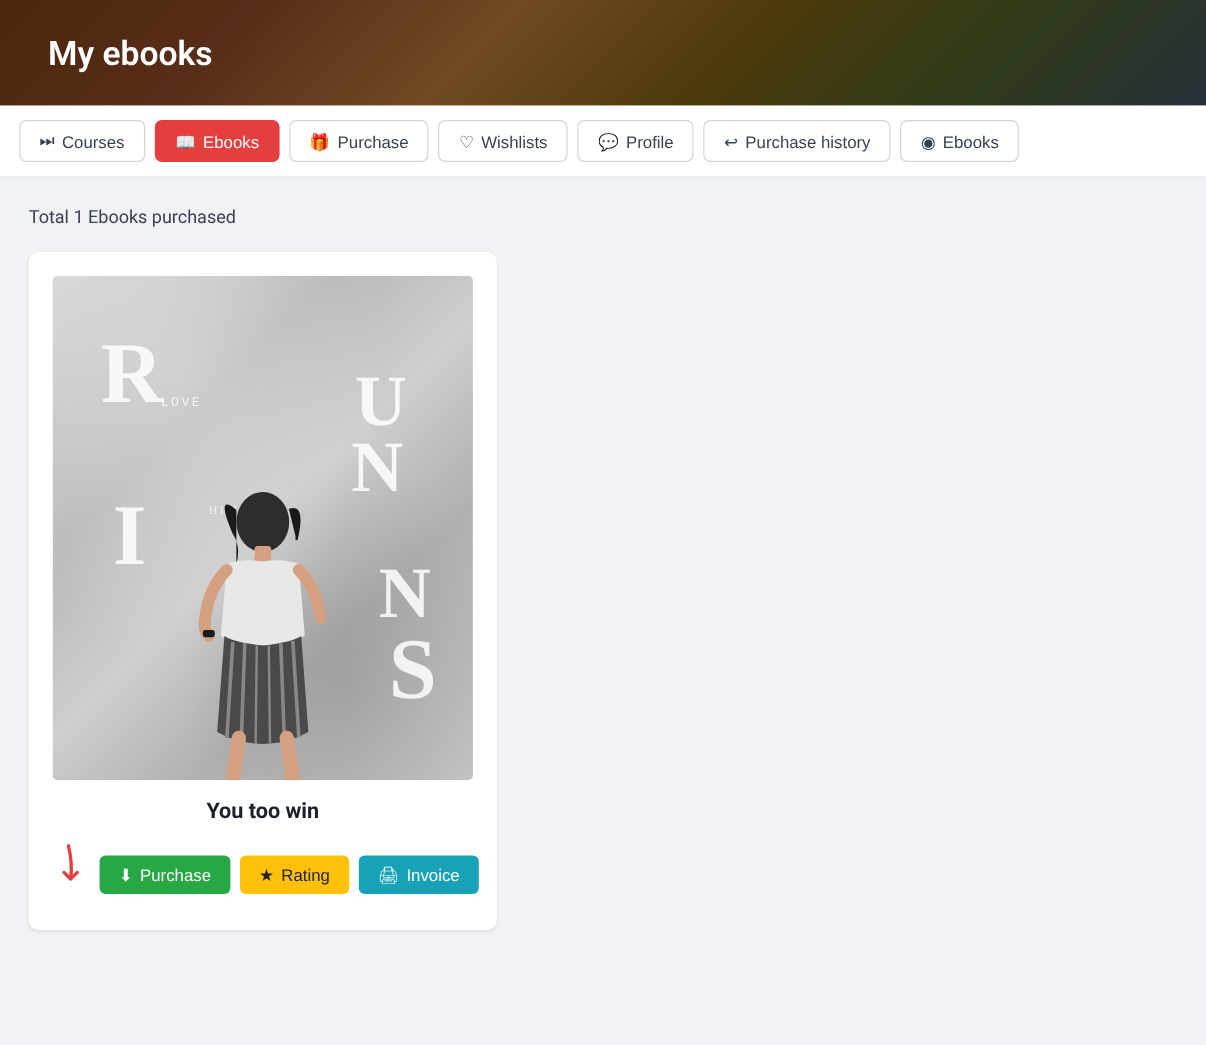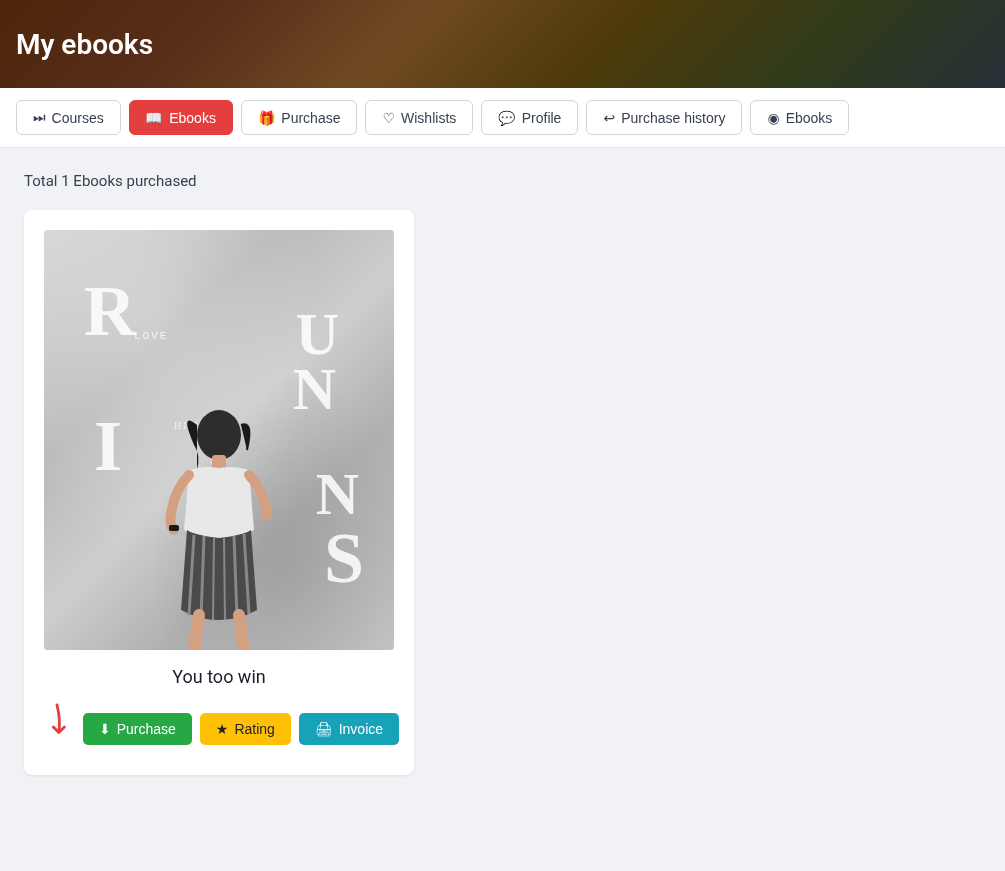--- a/index.html
+++ b/index.html
@@ -5,21 +5,21 @@
     * { box-sizing: border-box; margin: 0; padding: 0; }
     body { font-family: -apple-system, BlinkMacSystemFont, 'Segoe UI', Roboto, sans-serif; background: #f0f2f5; }
 
     
     .header {
       background: linear-gradient(rgba(0,0,0,0.45), rgba(0,0,0,0.45)),
                   linear-gradient(135deg, #8B4513 0%, #A0522D 20%, #CD853F 40%, #8B6914 60%, #556B2F 80%, #4A5568 100%);
       height: 88px;
       display: flex;
       align-items: center;
-      padding: 0 16px;
+      padding: 0 40px;
     }
     .header-title {
       color: #fff;
       font-size: 28px;
       font-weight: 600;
     }
 
     
     .nav {
       background: #fff;
@@ -181,21 +181,21 @@
       font-family: Georgia, serif;
     }
     
 
     .book-info {
       text-align: center;
       margin-top: 16px;
     }
     .book-title {
       font-size: 18px;
-      font-weight: 400;
+      font-weight: 700;
       color: #1a202c;
       margin-bottom: 6px;
     }
     .book-author {
       font-size: 14px;
       color: #6b7280;
       font-style: italic;
     }
     .book-author span { font-style: normal; }
 

